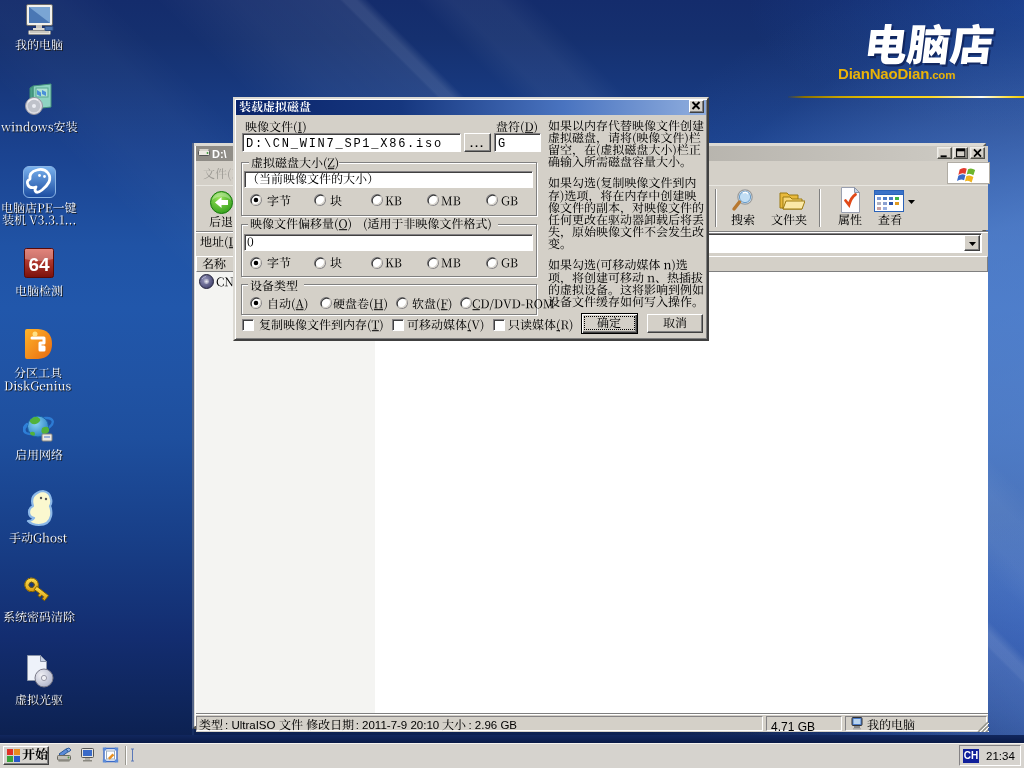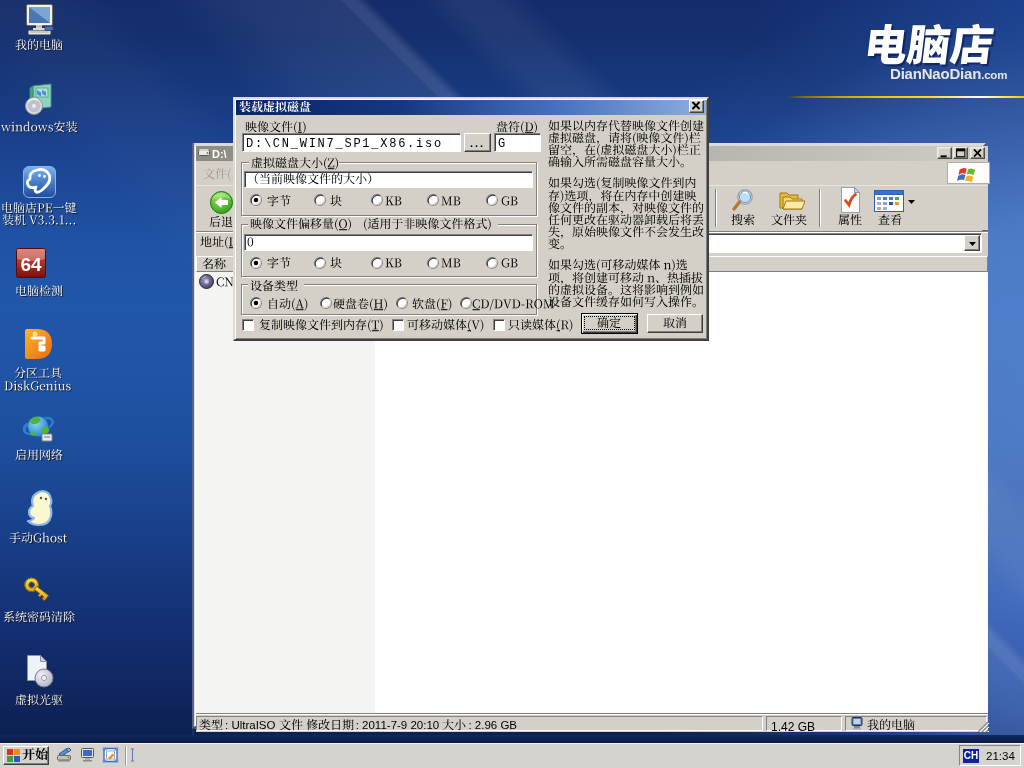--- a/index.html
+++ b/index.html
@@ -261,21 +261,21 @@
         <use href="#h8111" transform="translate(43 36.5) scale(0.1720 -0.1720)"></use>
         <use href="#h5e97" transform="translate(86 36.5) scale(0.1720 -0.1720)"></use>
       </g>
       <g fill="#ffffff">
         <use href="#h7535" transform="translate(0 36.5) scale(0.1720 -0.1720)"></use>
         <use href="#h8111" transform="translate(43 36.5) scale(0.1720 -0.1720)"></use>
         <use href="#h5e97" transform="translate(86 36.5) scale(0.1720 -0.1720)"></use>
       </g>
     </svg>
   </div>
-<div class="ab" style="left:890px;top:66px;color:#e5e5e5;font:bold 15px/1 'Liberation Sans',sans-serif;letter-spacing:-0.2px">DianNaoDian<span style="font-size:11.5px">.com</span></div>
+<div class="ab" style="left:838px;top:66px;color:#eab308;font:bold 15px/1 'Liberation Sans',sans-serif;letter-spacing:-0.2px">DianNaoDian<span style="font-size:11.5px">.com</span></div>
 <div class="ab" style="left:23px;top:4px">
     <svg width="32" height="31" viewBox="0 0 32 31">
 <rect x="3.5" y="0.5" width="26" height="21" rx="1.5" fill="#f2f1ec" stroke="#6a6a6a"></rect>
 <rect x="6" y="3" width="21" height="16" fill="#4a77b4"></rect>
 <path d="M6 3h21v16z" fill="#7aa5d4"></path>
 <rect x="13" y="21" width="6" height="3" fill="#c8c6c0"></rect>
 <rect x="10" y="24" width="12" height="2" fill="#dddbd5"></rect>
 <rect x="5.5" y="26.5" width="22" height="4" rx="1" fill="#e8e6e0" stroke="#8a8a8a"></rect>
 <rect x="7" y="27.5" width="19" height="1" fill="#aaa8a2"></rect>
 <rect x="22" y="22.5" width="8" height="4" rx="0.5" fill="#4a72b0" stroke="#2a4a80"></rect>
@@ -388,21 +388,21 @@
         <use href="#s2e" transform="translate(42.4 10.2) scale(0.0480 -0.0480)"></use>
         <use href="#s33" transform="translate(46.3 10.2) scale(0.0480 -0.0480)"></use>
         <use href="#s2e" transform="translate(53 10.2) scale(0.0480 -0.0480)"></use>
         <use href="#s31" transform="translate(56.9 10.2) scale(0.0480 -0.0480)"></use>
         <use href="#s2e" transform="translate(62.6 10.2) scale(0.0480 -0.0480)"></use>
         <use href="#s2e" transform="translate(66.5 10.2) scale(0.0480 -0.0480)"></use>
         <use href="#s2e" transform="translate(70.4 10.2) scale(0.0480 -0.0480)"></use>
       </g>
     </svg>
   </div>
-<div class="ab" style="left:16px;top:248px">
+<div class="ab" style="left:24px;top:248px">
     <svg width="30" height="30" viewBox="0 0 30 30">
 <rect x="0.5" y="0.5" width="29" height="29" rx="2" fill="url(#g64)" stroke="#5a0a06"></rect>
 <path d="M1 1 h28 v10 q-14 4 -28 0z" fill="rgba(255,255,255,0.28)"></path>
 <text x="15" y="23" font-family="Liberation Sans,sans-serif" font-size="19" font-weight="bold" fill="#fff" text-anchor="middle">64</text>
 </svg>
   </div>
 <div class="ab" style="left:15px;top:285px">
     <svg class="tx" width="49" height="15" viewBox="0 0 49 15">
       <g fill="#1a1a1a" transform="translate(1 1)">
         <use href="#s7535" transform="translate(0 10.2) scale(0.0480 -0.0480)"></use>
@@ -793,21 +793,21 @@
       </svg>
       <span class="lat2">:&nbsp;2011-7-9 20:10&nbsp;</span>
       <svg class="tx" width="26" height="15" viewBox="0 0 26 15">
         <g fill="#000">
           <use href="#s5927" transform="translate(0 10.2) scale(0.0480 -0.0480)"></use>
           <use href="#s5c0f" transform="translate(12 10.2) scale(0.0480 -0.0480)"></use>
         </g>
       </svg>
       <span class="lat2">:&nbsp;2.96 GB</span>
     </span></div>
-<div class="ab" style="left:771px;top:719.5px;font:12px 'Liberation Sans',sans-serif">1.42 GB</div>
+<div class="ab" style="left:771px;top:719.5px;font:12px 'Liberation Sans',sans-serif">4.71 GB</div>
 <div class="ab" style="left:851px;top:717px;width:12px;height:13px;">
     <svg width="12" height="13" viewBox="0 0 12 13">
       <rect x="1" y="0.5" width="10" height="8" rx="1" fill="#4a7ac8" stroke="#333"></rect>
       <rect x="2.5" y="2" width="7" height="5" fill="#b8d4f0"></rect>
       <rect x="3" y="9" width="6" height="2" fill="#888"></rect>
       <rect x="2" y="11" width="8" height="1.5" fill="#aaa"></rect>
     </svg>
   </div>
 <div class="ab" style="left:867px;top:718.5px;">
     <svg class="tx" width="50" height="15" viewBox="0 0 50 15">

